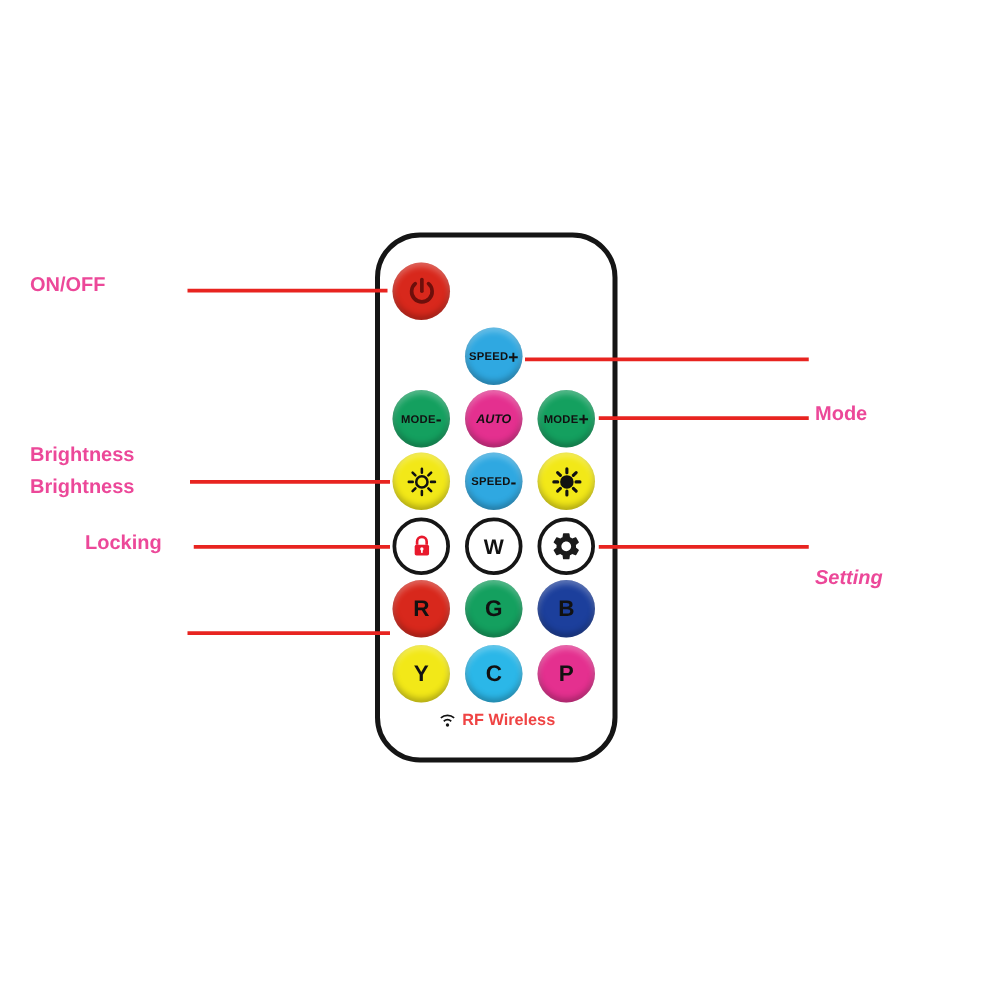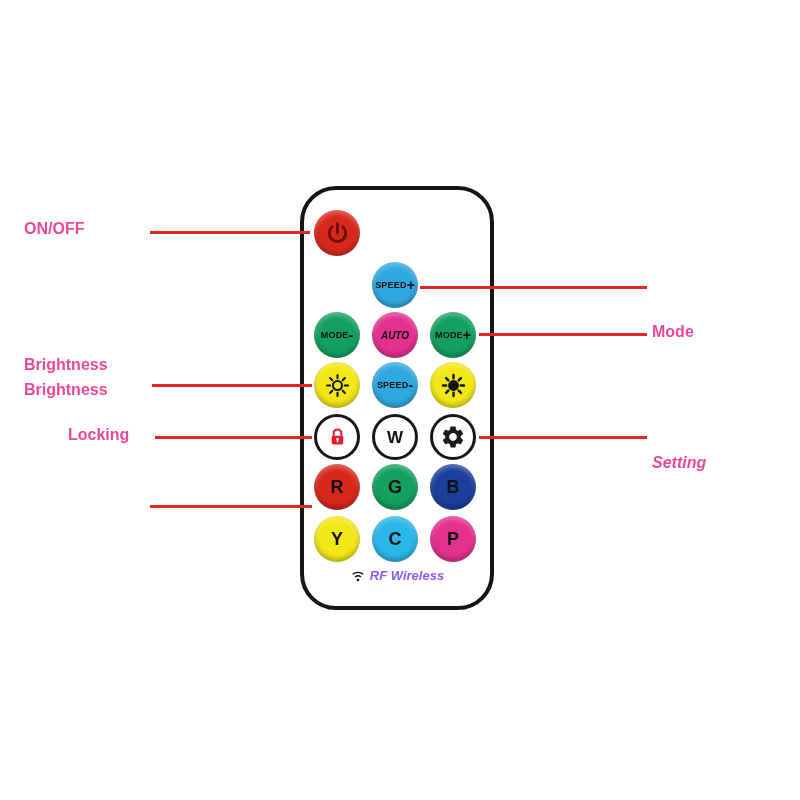--- a/index.html
+++ b/index.html
@@ -21,21 +21,21 @@
   .r5{top:224px}.r6{top:274px}.r7{top:326px}
   .btn-line1{font-size:9px;line-height:10px;letter-spacing:.2px;}
   .btn-line2{font-size:14px;line-height:11px;margin-top:1px;}
   .btn-letter{font-size:18px;line-height:18px;}
   .btn-w{font-size:17px;line-height:17px;}
   .btn-auto{font-size:10px;line-height:11px;font-style:italic;}
 
   
   .brand{position:absolute;left:0;top:378px;width:100%;display:flex;align-items:center;
          justify-content:center;gap:4px;}
-  .brand-text{font-size:13px;font-weight:bold;font-style:italic;color:#8b5cf6;}
+  .brand-text{font-size:13px;font-weight:bold;color:#ef4444;}
 
   
   .lbl{position:absolute;font-size:16px;font-weight:bold;color:#ec4899;white-space:nowrap;}
   .line{position:absolute;height:3px;}
 
   svg{display:block;}
 </style>
 </head>
 <body>
 

